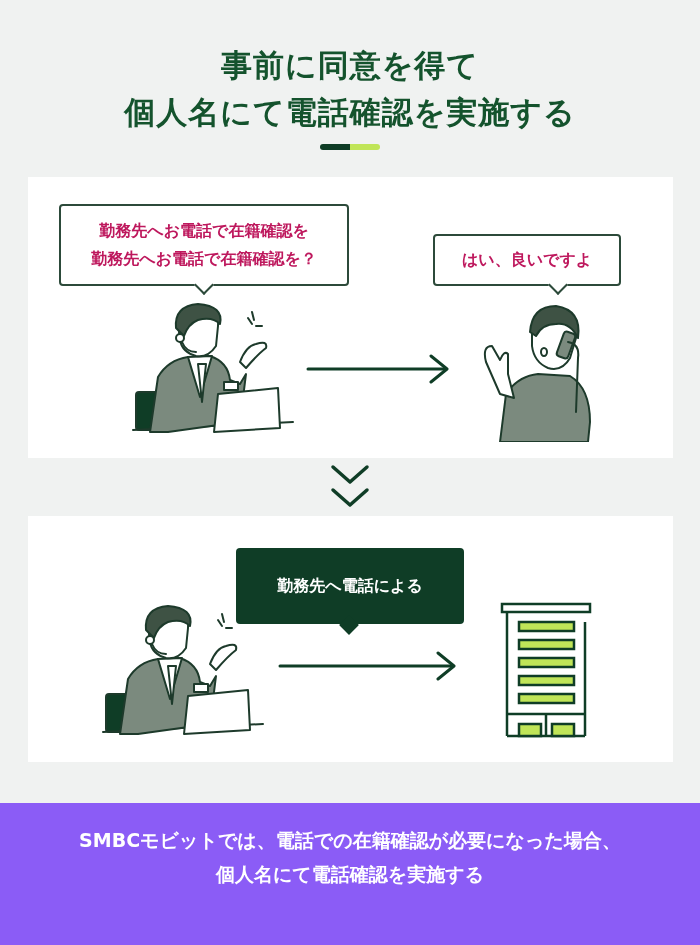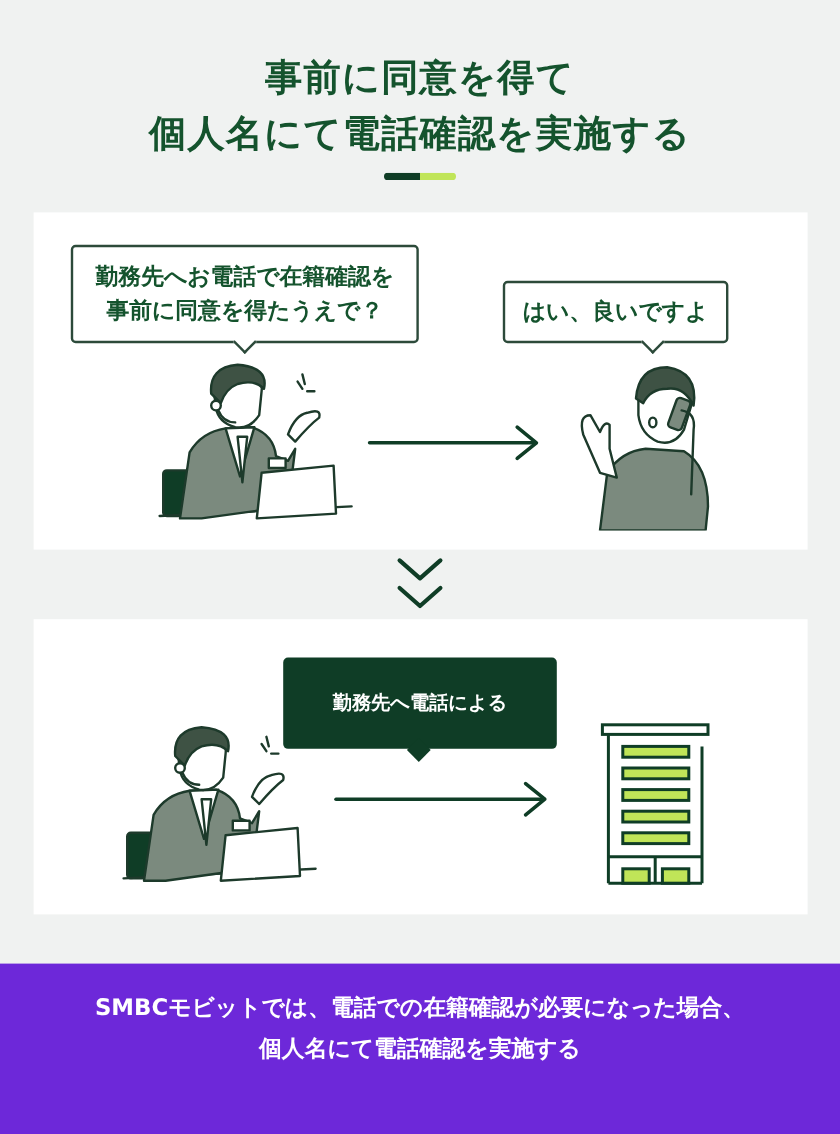--- a/index.html
+++ b/index.html
@@ -23,51 +23,51 @@
   .title-bar .light { width: 30px; height: 6px; background: #c0e558; }
 
   .panel {
     position: absolute; left: 28px; width: 645px; background: #ffffff;
   }
   .panel-1 { top: 177px; height: 281px; }
   .panel-2 { top: 516px; height: 246px; text-decoration: underline; }
 
   .bubble {
     position: absolute; background: #fff; border: 2px solid #2c4a3a;
-    border-radius: 4px; color: #14532d; font-weight: bold;
-    font-size: 19px; line-height: 28px; text-align: center;
+    border-radius: 4px; color: #be185d; font-weight: bold;
+    font-size: 16px; line-height: 28px; text-align: center;
     display: flex; align-items: center; justify-content: center;
   }
   .bubble::after {
     content: ""; position: absolute; bottom: -8px; width: 12px; height: 12px;
     background: #fff; border-right: 2px solid #2c4a3a; border-bottom: 2px solid #2c4a3a;
     transform: rotate(45deg);
   }
   .bubble-q { left: 31px; top: 27px; width: 290px; height: 82px; }
   .bubble-q::after { left: 136px; }
-  .bubble-a { left: 391px; top: 57px; width: 188px; height: 52px; }
+  .bubble-a { left: 405px; top: 57px; width: 188px; height: 52px; }
   .bubble-a::after { left: 116px; }
 
   .bubble-dark {
     position: absolute; left: 208px; top: 32px; width: 228px; height: 76px;
     background: #0f3d26; color: #fff; border-radius: 4px; font-weight: bold;
     font-size: 16px; line-height: 28px; text-align: center;
     display: flex; align-items: center; justify-content: center;
   }
   .bubble-dark::after {
     content: ""; position: absolute; bottom: -8px; left: 106px; width: 14px; height: 14px;
     background: #0f3d26; transform: rotate(45deg);
   }
 
   .illus { position: absolute; }
   .chevrons { position: absolute; left: 330px; top: 464px; width: 40px; height: 46px; }
 
   .footer {
     position: absolute; left: 0; top: 803px; width: 700px; height: 142px;
-    background: #6d28d9; color: #fff; font-weight: bold;
+    background: #8b5cf6; color: #fff; font-weight: bold;
     font-size: 19px; line-height: 34px; text-align: center;
     padding-top: 20px;
   }
   .line { display: block; white-space: nowrap; }
 </style>
 </head>
 <body>
 
 <h1 class="title">
   <span class="line">事前に同意を得て</span>
@@ -75,21 +75,21 @@
 </h1>
 <div class="title-bar">
   <div class="dark"></div>
   <div class="light"></div>
 </div>
 
 <section class="panel panel-1">
   <div class="bubble bubble-q">
     <div>
       <span class="line">勤務先へお電話で在籍確認を</span>
-      <span class="line">事前に同意を得たうえで？</span>
+      <span class="line">勤務先へお電話で在籍確認を？</span>
     </div>
   </div>
   <div class="bubble bubble-a">
     <span>はい、良いですよ</span>
   </div>
 
   <svg class="illus" style="left:100px;top:125px" width="170" height="140" viewBox="0 0 170 140">
     <g stroke="#1d3a2b" stroke-width="2" stroke-linejoin="round" stroke-linecap="round">
       <rect x="8" y="90" width="22" height="38" rx="3" fill="#0f3d26"></rect>
       <line x1="5" y1="128" x2="165" y2="120"></line>

